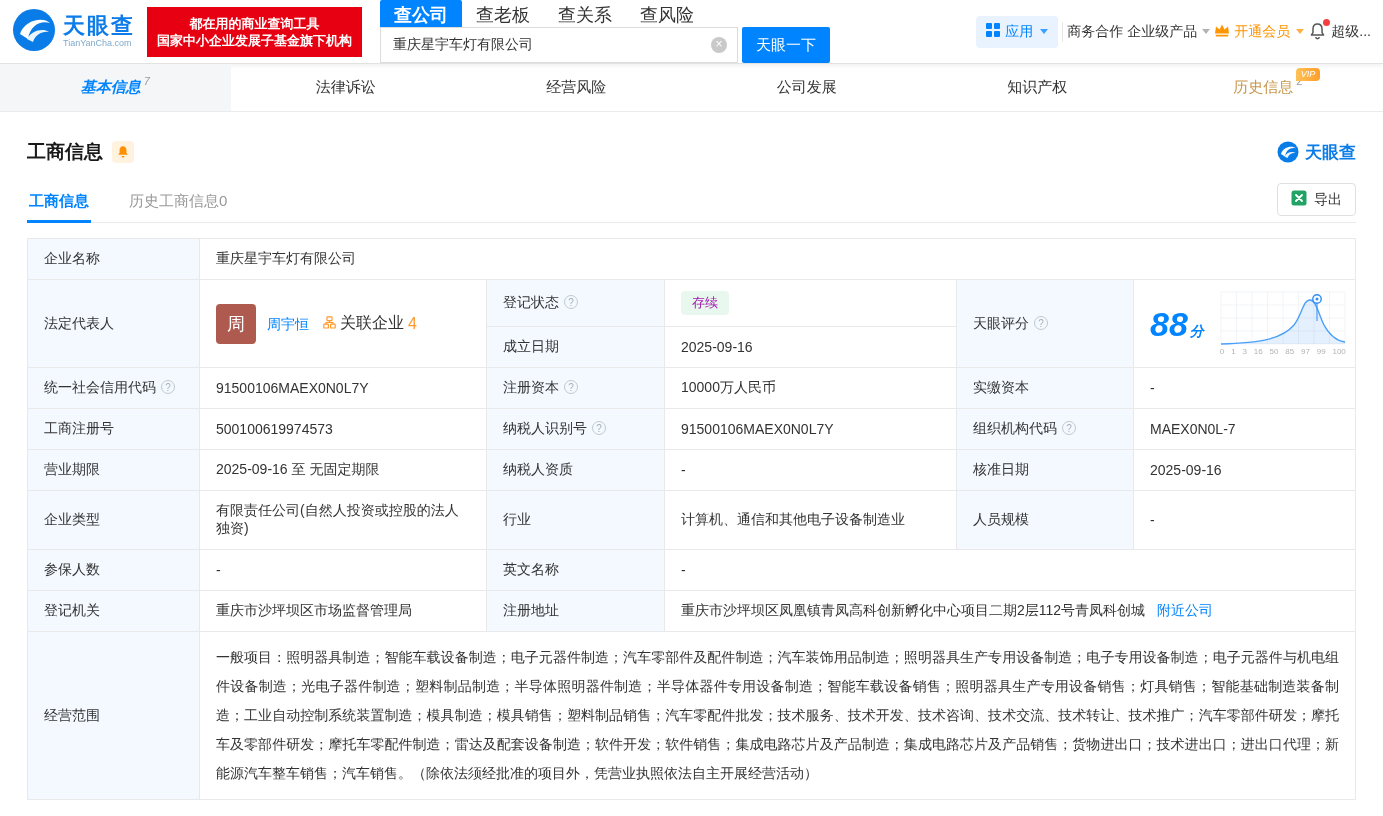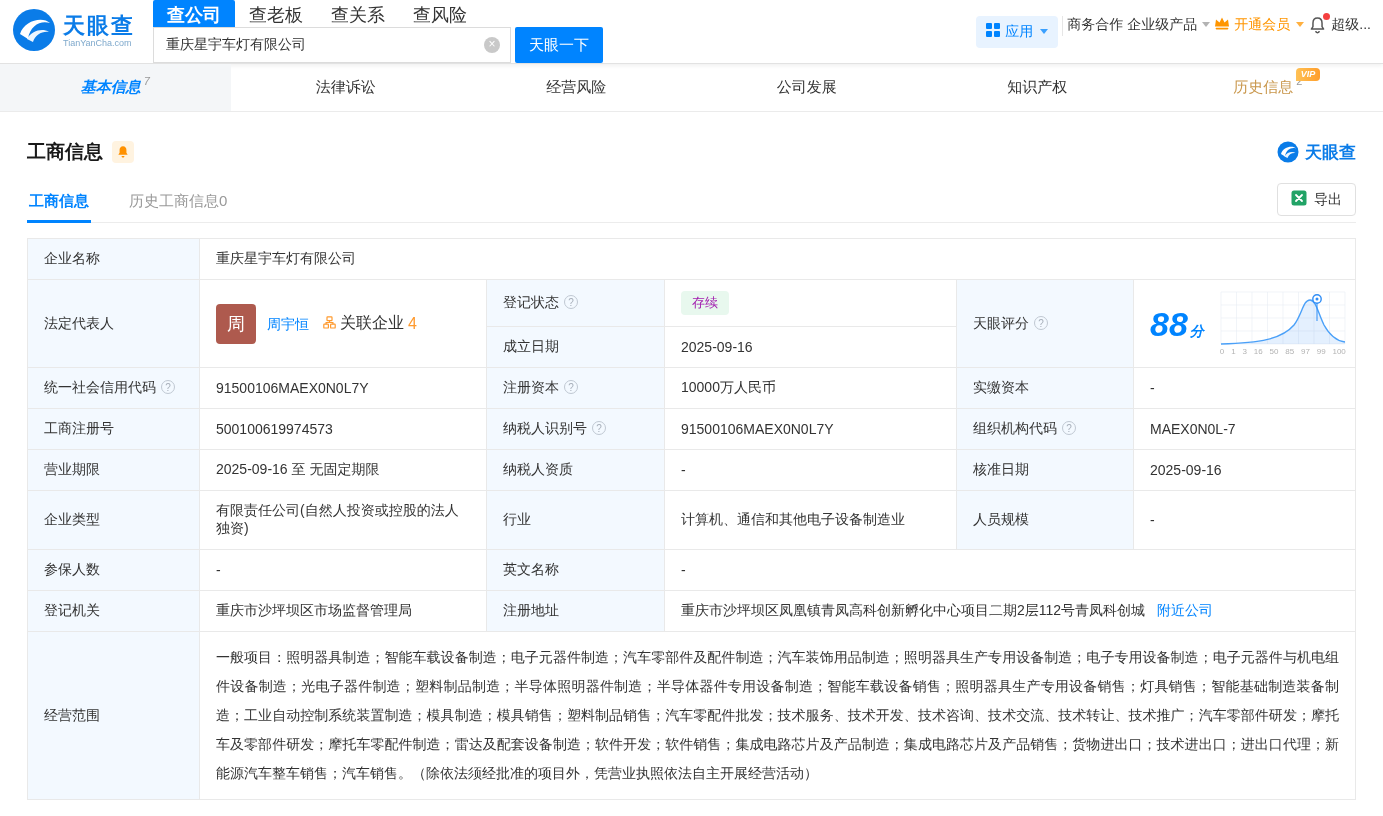--- a/index.html
+++ b/index.html
@@ -18,36 +18,36 @@
   .search-tabs { display:flex; align-items:flex-end; }
   .search-tab { padding:3px 14px 0; font-size:18px; color:#333; cursor:pointer; }
   .search-tab.active { background:#0084ff; color:#fff; font-weight:bold; border-radius:2px 2px 0 0; }
   .search-row { display:flex; }
   .search-box { position:relative; width:358px; height:36px; border:1px solid #dcdcdc; display:flex; align-items:center; background:#fff; }
   .search-box input { border:none; outline:none; flex:1; font-size:14px; padding:0 32px 0 12px; color:#333; font-family:inherit; }
   .clear-icon { position:absolute; right:10px; width:16px; height:16px; border-radius:50%; background:#c9c9c9; color:#fff; font-size:12px; line-height:15px; text-align:center; cursor:pointer; }
   .clear-icon::before { content:"×"; }
   .search-btn { width:88px; height:36px; margin-left:4px; background:#0084ff; border:none; color:#fff; font-size:15px; border-radius:2px; cursor:pointer; font-family:inherit; }
 
-  .header-menu { margin-left:auto; display:flex; align-items:flex-start; gap:4px; white-space:nowrap; font-size:14px; }
+  .header-menu { margin-left:auto; display:flex; align-items:center; gap:4px; white-space:nowrap; font-size:14px; }
   .menu-apps { display:flex; align-items:center; gap:5px; background:#e8f3ff; color:#0084ff; padding:7px 10px; border-radius:4px; cursor:pointer; }
   .caret { width:0; height:0; border-left:4px solid transparent; border-right:4px solid transparent; border-top:5px solid currentColor; display:inline-block; margin-left:2px; opacity:.75; }
   .menu-divider { width:1px; height:20px; background:#e6e6e6; }
   .menu-item { cursor:pointer; display:flex; align-items:center; gap:3px; color:#333; }
   .menu-vip { color:#ff9500; display:flex; align-items:center; gap:4px; cursor:pointer; }
   .bell-wrap { position:relative; cursor:pointer; display:flex; }
   .bell-dot { position:absolute; top:-3px; right:-3px; width:7px; height:7px; background:#f53f3f; border-radius:50%; }
 
   
   .nav-tabs { display:flex; height:48px; border-bottom:1px solid #ebebeb; }
   .nav-tab { flex:1; display:flex; align-items:center; justify-content:center; font-size:15px; color:#333; position:relative; cursor:pointer; }
   .nav-tab .count { font-size:11px; color:#999; margin-left:3px; position:relative; top:-7px; font-weight:normal; }
   .nav-tab.active { color:#0084ff; font-weight:bold; background:#f4f6f8;font-style:italic; }
   .nav-tab.gold { color:#c9974c; }
-  .vip-badge { position:absolute; top:4px; left:calc(50% + 28px); background:linear-gradient(90deg,#ffc155,#ff9e2c); color:#fff; font-size:9px; font-weight:bold; font-style:italic; padding:1px 5px; border-radius:4px 4px 4px 0; line-height:11px; }
+  .vip-badge { position:absolute; top:4px; left:calc(50% + 28px); background:linear-gradient(90deg,#ffc155,#ff9e2c); color:#fff; font-size:9px; font-weight:normal; font-style:italic; padding:1px 5px; border-radius:4px 4px 4px 0; line-height:11px; }
 
   
   .content { padding:0 27px 30px; }
   .section-head { display:flex; align-items:center; margin-top:27px; }
   .section-title { font-size:19px; font-weight:bold; color:#1a1a1a; }
   .bell-chip { margin-left:9px; width:22px; height:22px; background:#fff3e0; border-radius:4px; display:flex; align-items:center; justify-content:center; cursor:pointer; }
   .brand-right { margin-left:auto; display:flex; align-items:center; gap:6px; color:#0b7ce8; font-size:17px; font-weight:bold; }
 
   .subtabs-row { display:flex; align-items:center; border-bottom:1px solid #ececec; margin-top:16px; }
   .subtab { font-size:15px; padding:11px 2px; margin-right:36px; color:#999; cursor:pointer; position:relative; }
@@ -91,20 +91,24 @@
           <path d="M8 26 C12 12 31 8 38 15 C29 12 18 17 16 31 Z" fill="#fff"></path>
           <path d="M15 31 C20 22 31 20 37 24 C30 23 23 27 21 34 Z" fill="#fff" opacity=".92"></path>
         </svg>
       </span>
       <span class="logo-txt">
         <span class="logo-cn">天眼查</span>
         <span class="logo-en">TianYanCha.com</span>
       </span>
     </div>
 
+    <div class="slogan">
+      <div>都在用的商业查询工具</div>
+      <div>国家中小企业发展子基金旗下机构</div>
+    </div>
 
     <div class="search-wrap">
       <div class="search-tabs">
         <span class="search-tab active">查公司</span>
         <span class="search-tab">查老板</span>
         <span class="search-tab">查关系</span>
         <span class="search-tab">查风险</span>
       </div>
       <div class="search-row">
         <div class="search-box">

